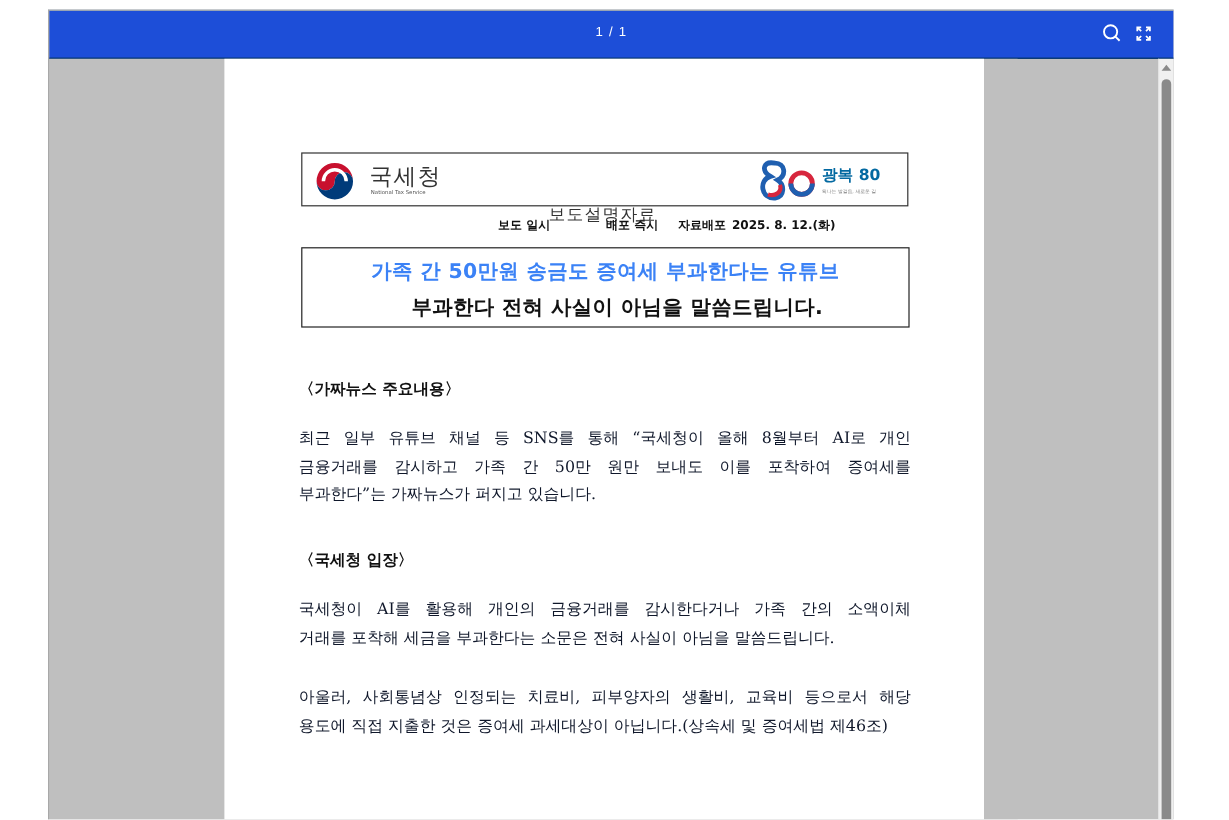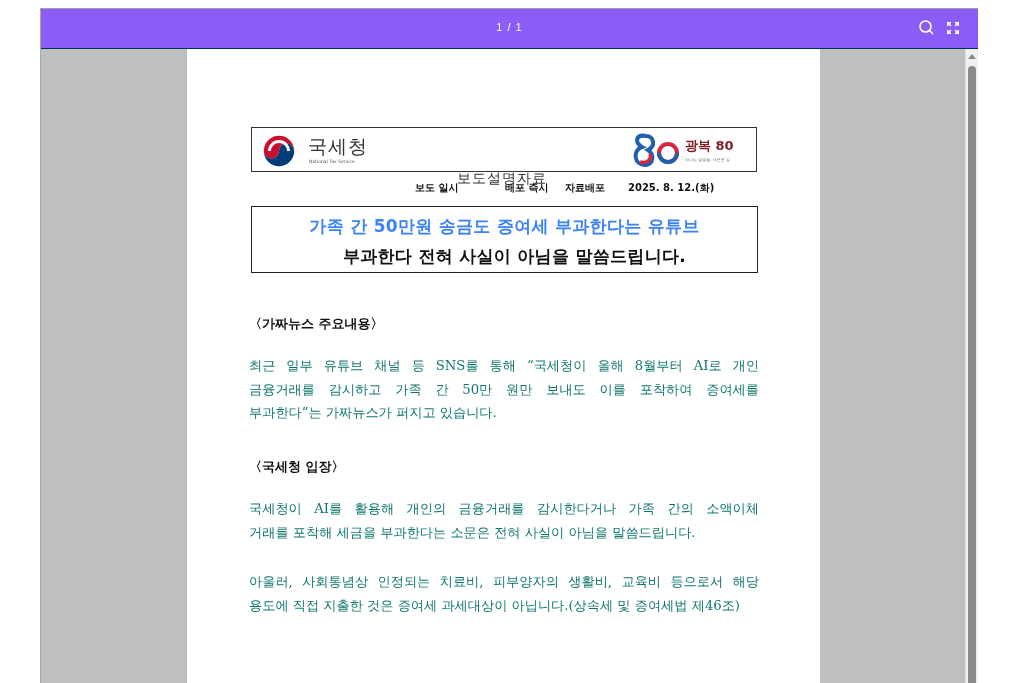--- a/index.html
+++ b/index.html
@@ -1,44 +1,44 @@
 <!DOCTYPE html>
 <html><head>
 <meta charset="utf-8">
 <style>
   html, body { margin:0; padding:0; width:1024px; height:683px; overflow:hidden; background:#ffffff; }
   body { position:relative; font-family:"DejaVu Sans", sans-serif; }
   .viewer { position:absolute; left:40px; top:8px; width:938px; height:675px; background:#bfbfbf; border-top:1px solid #9aa3ad; border-left:1px solid #a8a8a8; box-sizing:border-box; overflow:hidden; }
-  .toolbar { position:absolute; left:0; top:0; width:100%; height:40px; background:#8b5cf6; border-bottom:1px solid #00325f; box-sizing:border-box; }
+  .toolbar { position:absolute; left:0; top:0; width:100%; height:40px; background:#1d4ed8; border-bottom:1px solid #00325f; box-sizing:border-box; }
   .page-indicator { position:absolute; left:0; right:0; top:12px; text-align:center; color:#ffffff; font-size:11px; letter-spacing:1px; font-family:"Liberation Sans", sans-serif; }
   .tb-icon { position:absolute; top:9px; width:20px; height:20px; cursor:pointer; }
   .tb-search { left:876px; }
   .tb-full { left:902px; }
   .stage { position:absolute; left:0; top:40px; width:807px; bottom:0; background:#bfbfbf; }
   .page { position:absolute; left:146px; top:0; width:633px; height:640px; background:#ffffff; }
   .scrollbar { position:absolute; right:0; top:40px; width:13px; bottom:0; background:#f0f0f0; border-left:1px solid #e2e2e2; box-sizing:border-box; }
   .scroll-up { position:absolute; left:2px; top:5px; width:0; height:0; border-left:4px solid transparent; border-right:4px solid transparent; border-bottom:5px solid #8a8a8a; }
   .scroll-thumb { position:absolute; left:2px; top:17px; width:8px; bottom:0; background:#8a8a8a; border-radius:4px 4px 0 0; }
 
   
   .doc { position:absolute; left:0; top:0; width:100%; font-family:"DejaVu Sans", sans-serif; color:#222; }
   .hdr-box { position:absolute; left:64px; top:78px; width:506px; height:45px; border:1px solid #333; box-sizing:border-box; }
   .nts-logo { position:absolute; left:8px; top:4px; width:38px; height:38px; }
   .nts-name { position:absolute; left:56px; top:6px; font-size:19px; color:#333; letter-spacing:1px; }
   .nts-sub { position:absolute; left:57px; top:31px; font-size:4.5px; color:#555; }
   .hdr-title { position:absolute; left:205px; top:14px; font-family:"DejaVu Serif", serif; font-size:14px; color:#333; letter-spacing:1px;margin-top:28px; }
   .k80-logo { position:absolute; left:376px; top:2px; width:58px; height:40px; }
-  .k80-name { position:absolute; left:433px; top:9px; font-size:13px; font-weight:bold; color:#7f1d1d; }
+  .k80-name { position:absolute; left:433px; top:9px; font-size:13px; font-weight:bold; color:#0369a1; }
   .k80-sub { position:absolute; left:433px; top:29px; font-size:4px; color:#777; }
   .meta { position:absolute; top:132px; font-size:10px; font-weight:bold; color:#111; }
   .title-box { position:absolute; left:64px; top:157px; width:507px; height:67px; border:1.5px solid #222; box-sizing:border-box; text-align:center; }
   .title-line1 { position:absolute; left:0; right:0; top:8px; font-size:17px; font-weight:bold; color:#3b82f6; letter-spacing:0.3px; }
   .title-line2 { position:absolute; left:20px; right:0; top:38px; font-size:17px; font-weight:bold; color:#111; letter-spacing:0.3px; }
   .section-h { position:absolute; left:62px; font-size:13px; font-weight:bold; color:#111; }
-  .para { position:absolute; left:62px; width:510px; font-family:"DejaVu Serif", serif; font-size:13.2px; line-height:23.5px; color:#0f766e; text-align:justify; }
+  .para { position:absolute; left:62px; width:510px; font-family:"DejaVu Serif", serif; font-size:13.2px; line-height:23.5px; color:#0f172a; text-align:justify; }
   .para span { display:block; white-space:nowrap; text-align-last:justify; }
   .para span.last { text-align-last:left; }
 </style>
 </head>
 <body>
 
 <div class="viewer">
   <div class="toolbar">
     <div class="page-indicator">1 / 1</div>
     <div class="tb-icon tb-search">
@@ -77,21 +77,21 @@
             <circle cx="40" cy="23" r="9" fill="none" stroke="#d7263d" stroke-width="4"></circle>
             <path d="M31 23 A9 9 0 0 0 49 23" fill="none" stroke="#1f5fb0" stroke-width="4"></path>
           </svg>
           <div class="k80-name">광복 80</div>
           <div class="k80-sub">되나는 발걸음, 새로운 길</div>
         </div>
 
         <div class="meta" style="left:228px;">보도 일시</div>
         <div class="meta" style="left:318px;">배포 즉시</div>
         <div class="meta" style="left:378px;">자료배포</div>
-        <div class="meta" style="left:441px;">2025. 8. 12.(화)</div>
+        <div class="meta" style="left:423px;">2025. 8. 12.(화)</div>
 
         <div class="title-box">
           <div class="title-line1">가족 간 50만원 송금도 증여세 부과한다는 유튜브</div>
           <div class="title-line2">부과한다 전혀 사실이 아님을 말씀드립니다.</div>
         </div>
 
         <div class="section-h" style="top:266px;">〈가짜뉴스 주요내용〉</div>
         <div class="para" style="top:305px;">
           <span>최근 일부 유튜브 채널 등 SNS를 통해 “국세청이 올해 8월부터 AI로 개인</span>
           <span>금융거래를 감시하고 가족 간 50만 원만 보내도 이를 포착하여 증여세를</span>

